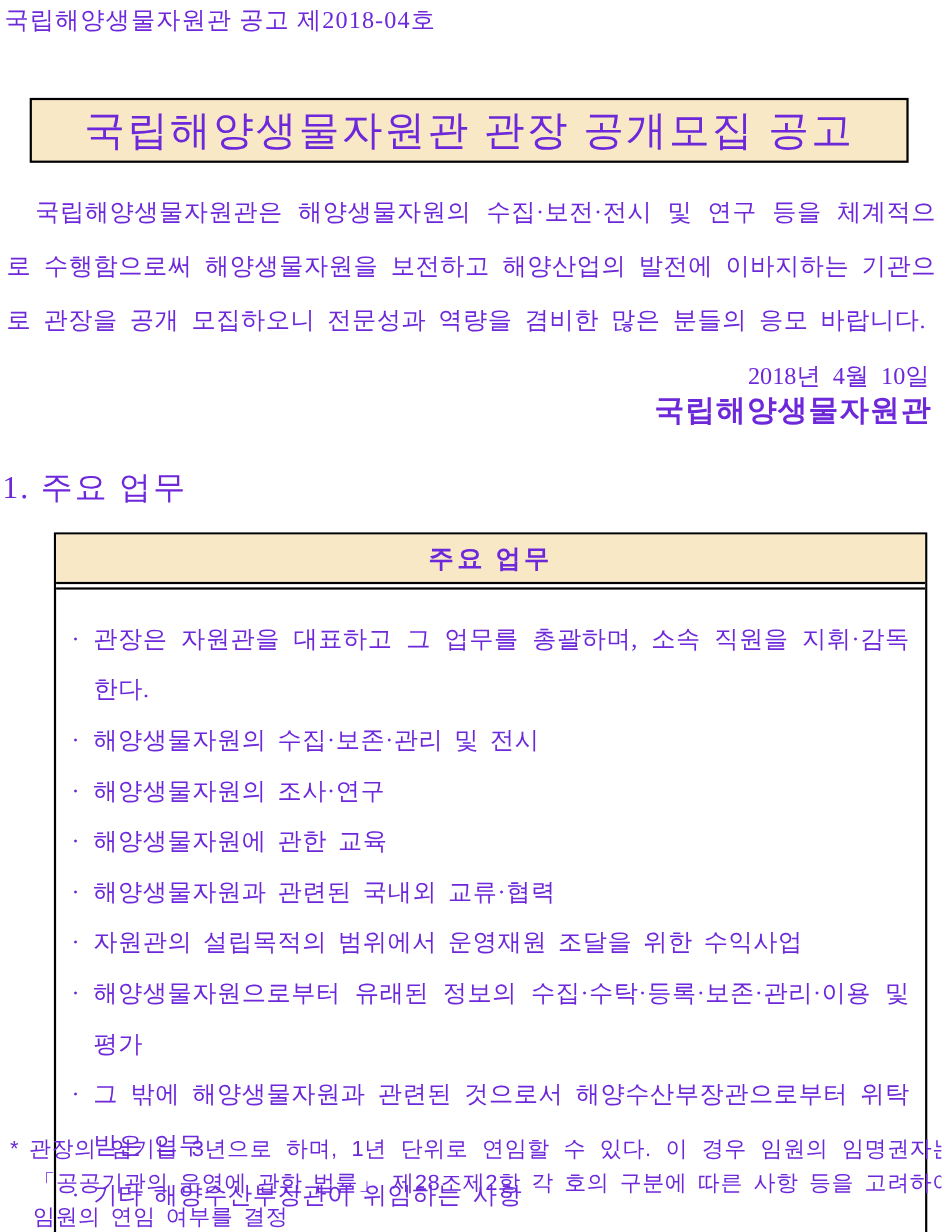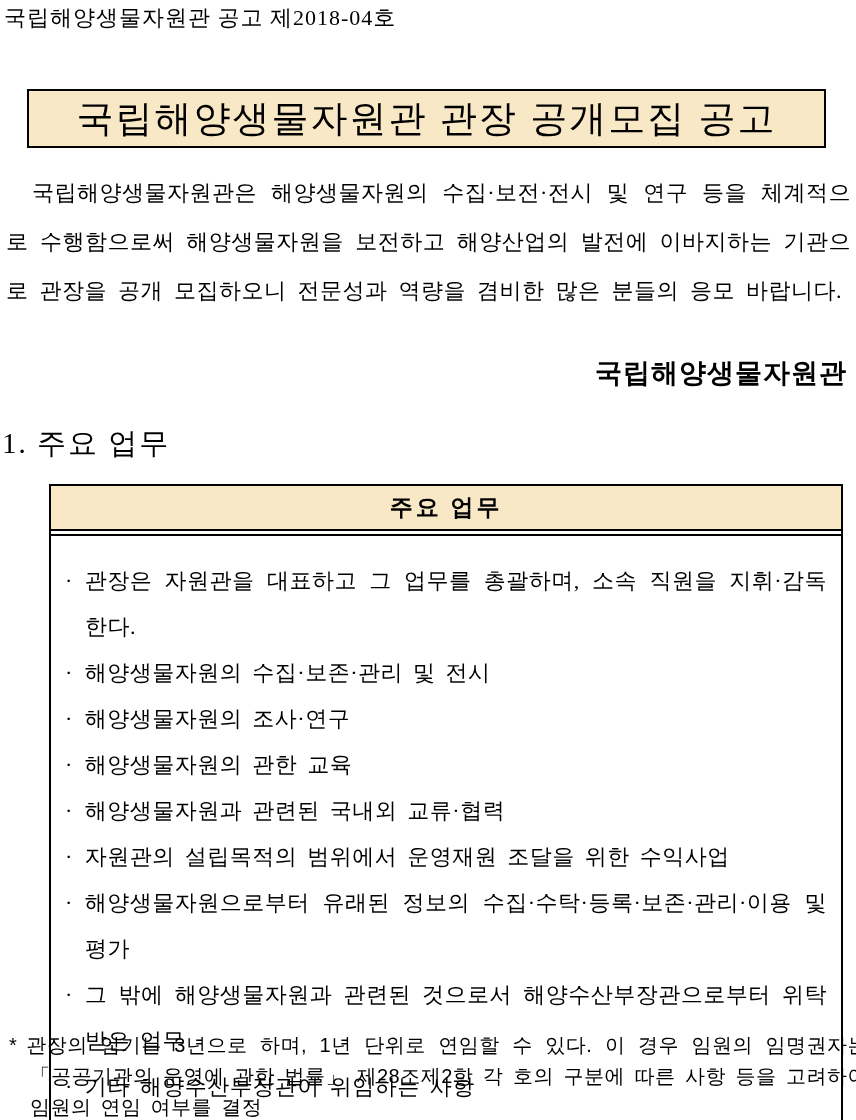--- a/index.html
+++ b/index.html
@@ -7,21 +7,21 @@
     padding: 0;
     background: #ffffff;
   }
   .page {
     position: relative;
     width: 856px;
     height: 1120px;
     background: #ffffff;
     overflow: hidden;
     font-family: "Liberation Serif", serif;
-    color: #000000;
+    color: #6d28d9;
   }
 
   .doc-number {
     position: absolute;
     left: 4px;
     top: 3px;
     font-size: 22px;
     letter-spacing: 1px;
     white-space: nowrap;
   }
@@ -152,20 +152,21 @@
 <div class="page">
 
   <div class="doc-number">국립해양생물자원관 공고 제2018-04호</div>
 
   <div class="title-box">
     <span>국립해양생물자원관 관장 공개모집 공고</span>
   </div>
 
   <div class="intro">국립해양생물자원관은 해양생물자원의 수집·보전·전시 및 연구 등을 체계적으로 수행함으로써 해양생물자원을 보전하고 해양산업의 발전에 이바지하는 기관으로 관장을 공개 모집하오니 전문성과 역량을 겸비한 많은 분들의 응모 바랍니다.</div>
 
+  <div class="date-line">2018년  4월  10일</div>
 
   <div class="signature">국립해양생물자원관</div>
 
   <div class="section-heading">1. 주요 업무</div>
 
   <div class="duties-table">
     <div class="duties-header">
       <span>주요 업무</span>
     </div>
     <div class="duties-divider"></div>
@@ -173,21 +174,21 @@
       <div class="duty-item">
         <span class="bullet">·</span><span>관장은 자원관을 대표하고 그 업무를 총괄하며, 소속 직원을 지휘·감독한다.</span>
       </div>
       <div class="duty-item">
         <span class="bullet">·</span><span>해양생물자원의 수집·보존·관리 및 전시</span>
       </div>
       <div class="duty-item">
         <span class="bullet">·</span><span>해양생물자원의 조사·연구</span>
       </div>
       <div class="duty-item">
-        <span class="bullet">·</span><span>해양생물자원의 관한 교육</span>
+        <span class="bullet">·</span><span>해양생물자원에 관한 교육</span>
       </div>
       <div class="duty-item">
         <span class="bullet">·</span><span>해양생물자원과 관련된 국내외 교류·협력</span>
       </div>
       <div class="duty-item">
         <span class="bullet">·</span><span>자원관의 설립목적의 범위에서 운영재원 조달을 위한 수익사업</span>
       </div>
       <div class="duty-item">
         <span class="bullet">·</span><span>해양생물자원으로부터 유래된 정보의 수집·수탁·등록·보존·관리·이용 및 평가</span>
       </div>

